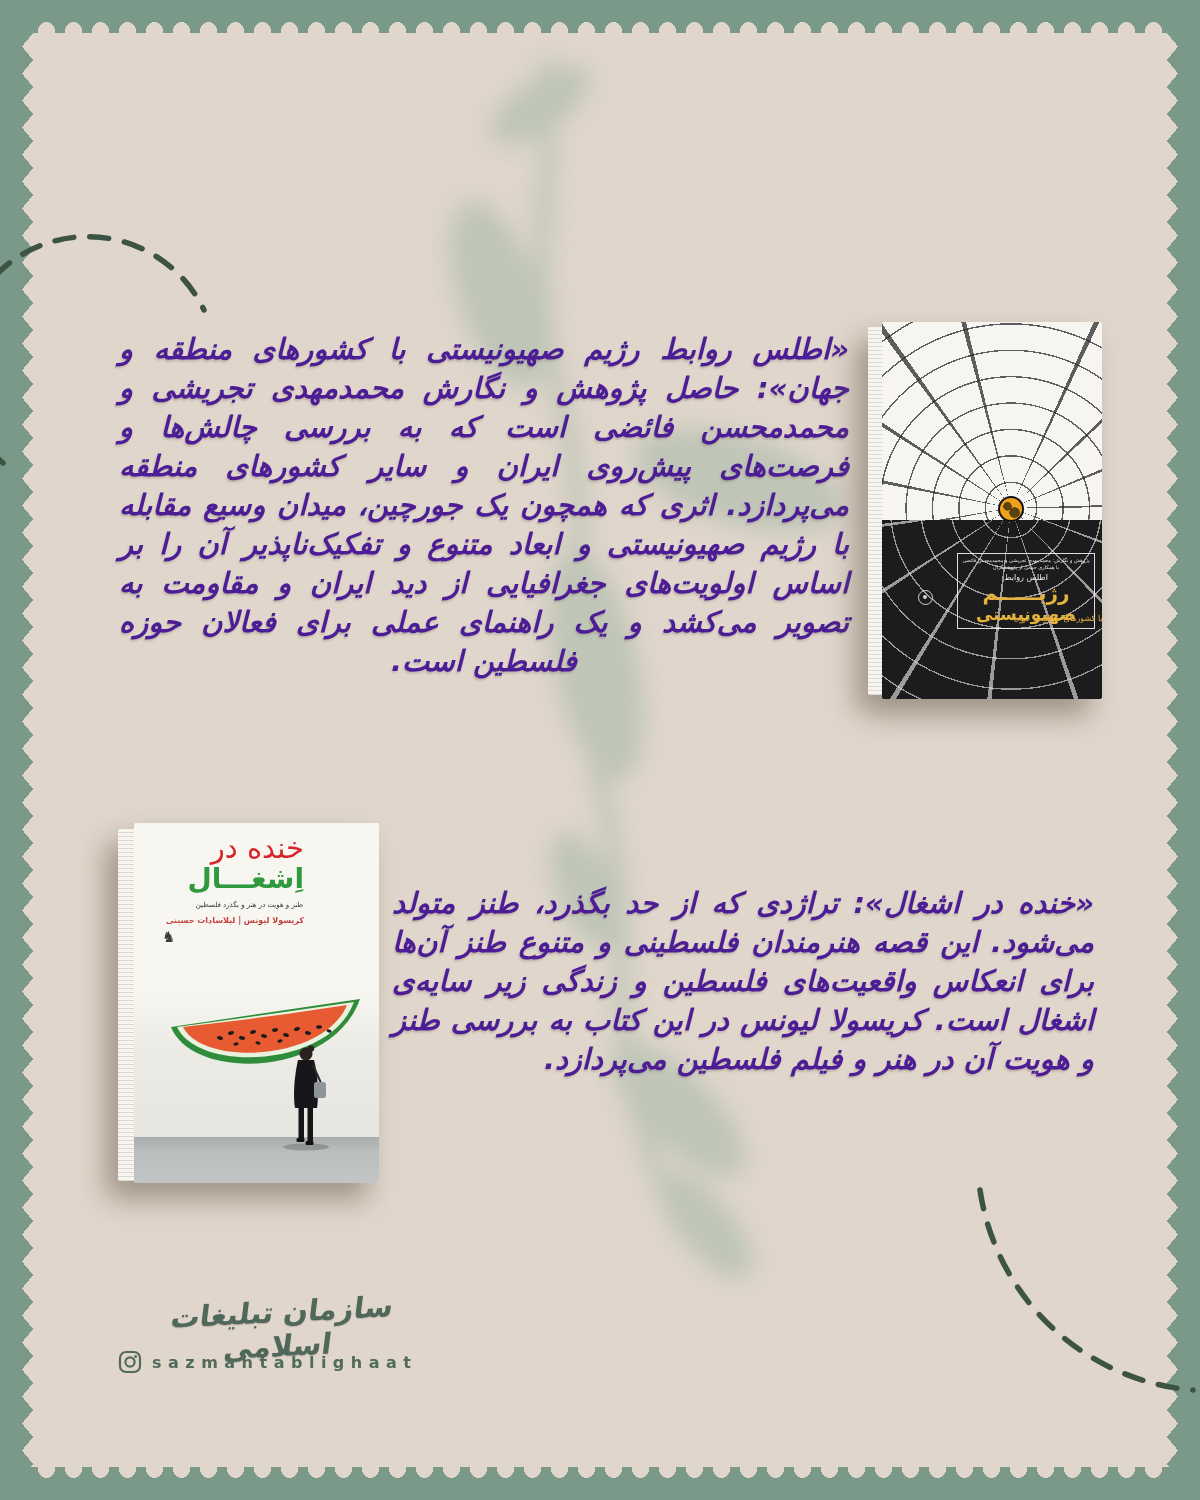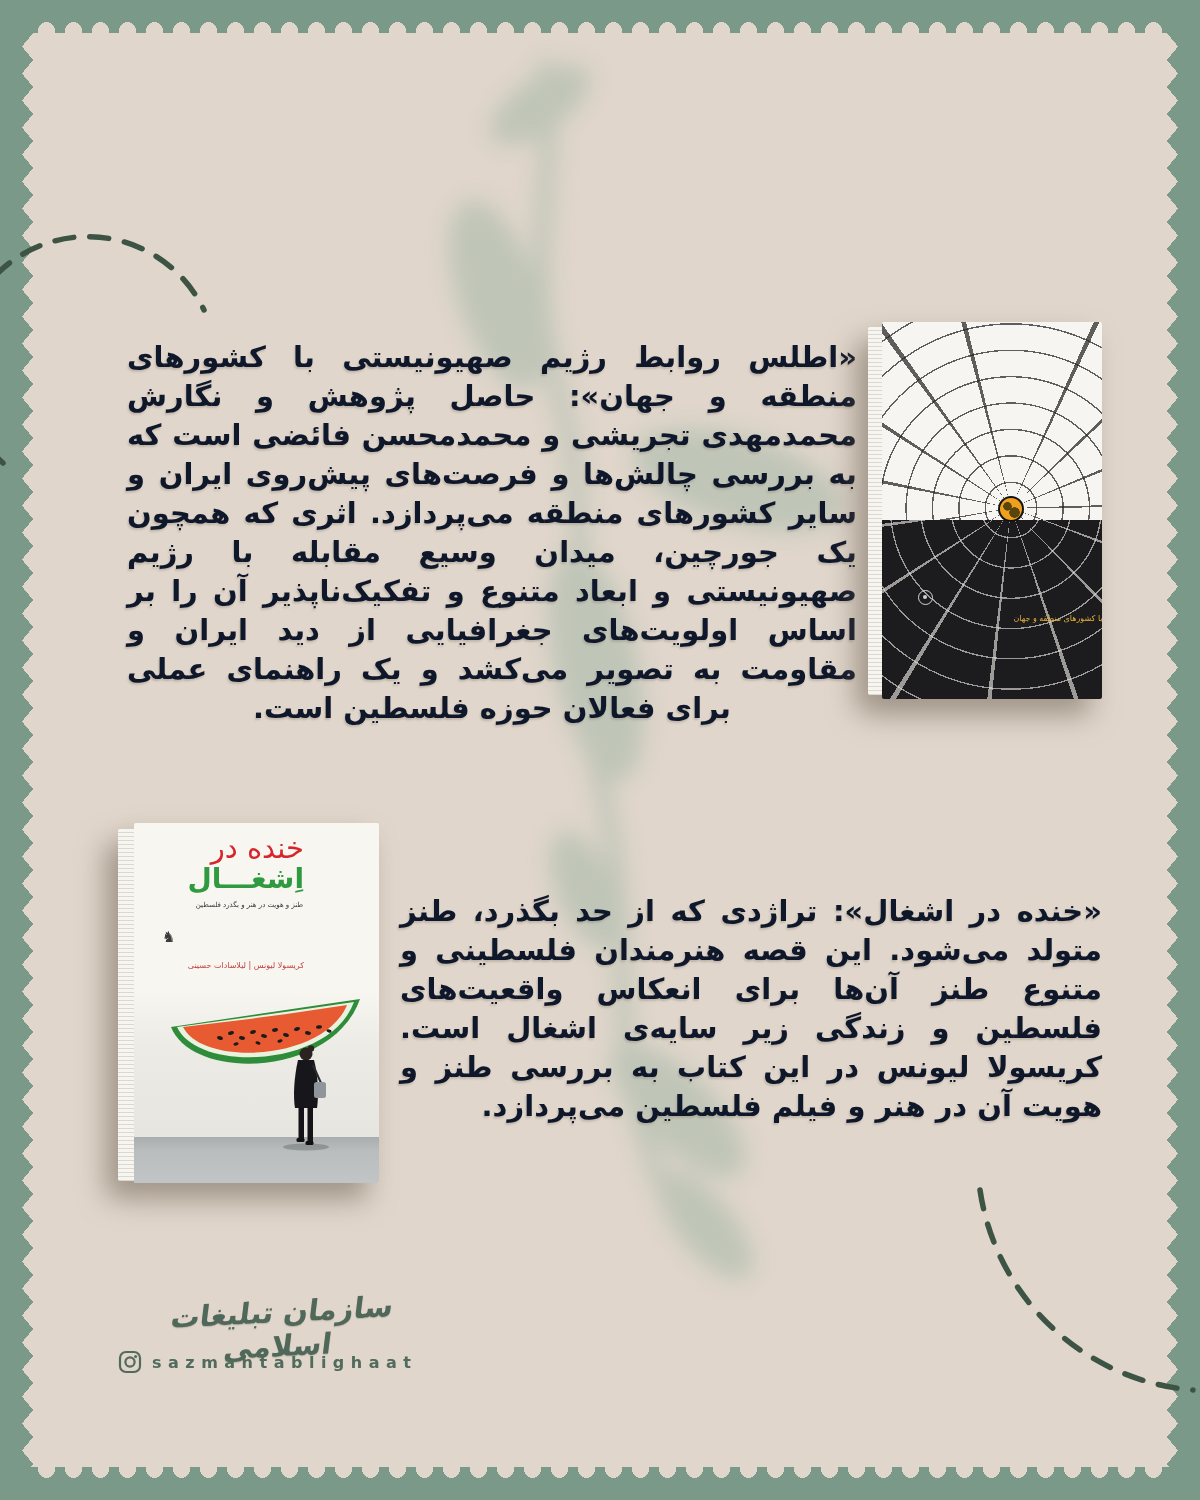--- a/index.html
+++ b/index.html
@@ -19,22 +19,22 @@
     background-image:conic-gradient(from 0deg at 0% 50%,transparent 39.2deg,#E0D6CB 39.2deg 140.8deg,transparent 140.8deg);
     background-size:11px 27px;background-repeat:repeat-y;}
   .t-right{top:33px;bottom:33px;right:22px;width:11px;
     background-image:conic-gradient(from 0deg at 100% 50%,transparent 219.2deg,#E0D6CB 219.2deg 320.8deg,transparent 320.8deg);
     background-size:11px 27px;background-repeat:repeat-y;}
 
   .watermark{position:absolute;left:0;top:0;}
   .arcs{position:absolute;left:0;top:0;pointer-events:none;}
 
   
-  .para{position:absolute;direction:rtl;color:#0f172a;font-weight:bold;
-    text-align:justify;margin:12px;text-shadow:-1px 2px 2px rgba(125,112,98,.30);}
+  .para{position:absolute;direction:rtl;color:#4c1d95;font-weight:bold;
+    text-align:justify;margin:4px;text-shadow:-1px 2px 2px rgba(125,112,98,.30);font-style:italic;}
   .para1{left:115px;top:326px;width:730px;font-size:29px;line-height:39px;text-align-last:center;}
   .para2{left:388px;top:880px;width:702px;font-size:29px;line-height:39px;text-align-last:right;}
 
   
   .book{position:absolute;filter:drop-shadow(-12px 16px 14px rgba(105,92,78,.55));}
   .book1{left:868px;top:322px;width:234px;height:378px;}
   .pages1{position:absolute;left:0;top:5px;width:16px;height:368px;background:
     repeating-linear-gradient(to bottom,#f7f5f0 0 3px,#ddd8cf 3px 4px);border-radius:2px 0 0 2px;}
   .cover1{position:absolute;left:14px;top:0;width:220px;height:377px;border-radius:2px;overflow:hidden;}
   .web-top{position:absolute;left:0;top:0;width:220px;height:198px;background-color:#f6f5f2;
@@ -71,21 +71,21 @@
     background:linear-gradient(#f8f6f1 0 46%,#edebe5 62%,#e7e5df 87%);}
   .b2-floor{position:absolute;left:0;bottom:0;width:245px;height:46px;
     background:linear-gradient(#a9adae,#b9bdbe 30%,#c2c5c6);}
   .b2-title-red{position:absolute;right:75px;top:10px;font-size:29px;line-height:31px;font-weight:normal;
     color:#D6262C;direction:rtl;white-space:nowrap;}
   .b2-title-green{position:absolute;right:75px;top:40px;font-size:28px;line-height:31px;font-weight:bold;
     color:#2F9A3F;direction:rtl;white-space:nowrap;margin-left:23px;}
   .b2-sub{position:absolute;right:76px;top:78px;width:130px;font-size:7px;color:#333;direction:rtl;
     text-align:right;white-space:nowrap;}
   .b2-auth{position:absolute;right:75px;top:93px;width:150px;font-size:8px;color:#C4403E;direction:rtl;
-    text-align:right;white-space:nowrap;font-weight:normal;margin-top:45px;}
+    text-align:right;white-space:nowrap;font-weight:bold;}
   .b2-logo{position:absolute;left:28px;top:106px;font-size:15px;color:#3a3a3a;line-height:16px;}
   .melon{position:absolute;left:34px;top:152px;}
   .person{position:absolute;left:146px;top:222px;}
 
   
   .callig{position:absolute;left:110px;top:1295px;width:340px;text-align:center;direction:rtl;
     color:#4F685A;font-size:29px;font-weight:bold;transform:rotate(-3deg) skewX(-10deg);
     text-shadow:0 1px 1px rgba(90,80,70,.25);}
   .insta{position:absolute;left:118px;top:1350px;display:flex;align-items:center;gap:10px;color:#516B5C;text-align:right;}
   .ig-icon{width:24px;height:24px;display:inline-block;}
@@ -127,20 +127,27 @@
 
   <p class="para para1">«اطلس روابط رژیم صهیونیستی با کشورهای منطقه و جهان»: حاصل پژوهش و نگارش محمدمهدی تجریشی و محمدمحسن فائضی است که به بررسی چالش‌ها و فرصت‌های پیش‌روی ایران و سایر کشورهای منطقه می‌پردازد. اثری که همچون یک جورچین، میدان وسیع مقابله با رژیم صهیونیستی و ابعاد متنوع و تفکیک‌ناپذیر آن را بر اساس اولویت‌های جغرافیایی از دید ایران و مقاومت به تصویر می‌کشد و یک راهنمای عملی برای فعالان حوزه فلسطین است.</p>
 
   <div class="book book1">
     <div class="pages1"></div>
     <div class="cover1">
       <div class="web-top"></div>
       <div class="web-bottom"></div>
       <div class="globe"></div>
       <div class="emblem"></div>
+      <div class="titlebox">
+        <div class="tb-tiny">پژوهش و نگارش: محمدمهدی تجریشی و محمدمحسن فائضی</div>
+        <div class="tb-tiny">با همکاری جمعی از پژوهشگران</div>
+        <div class="tb-small">اطلس روابط</div>
+        <div class="tb-big1">رژیــــــم</div>
+        <div class="tb-big2">صهیونیستی</div>
+      </div>
       <div class="b1-sub">با کشورهای منطقه و جهان</div>
     </div>
   </div>
 
   <p class="para para2">«خنده در اشغال»: تراژدی که از حد بگذرد، طنز متولد می‌شود. این قصه هنرمندان فلسطینی و متنوع طنز آن‌ها برای انعکاس واقعیت‌های فلسطین و زندگی زیر سایه‌ی اشغال است. کریسولا لیونس در این کتاب به بررسی طنز و هویت آن در هنر و فیلم فلسطین می‌پردازد.</p>
 
   <div class="book book2">
     <div class="pages2"></div>
     <div class="cover2">
       <div class="b2-floor"></div>

